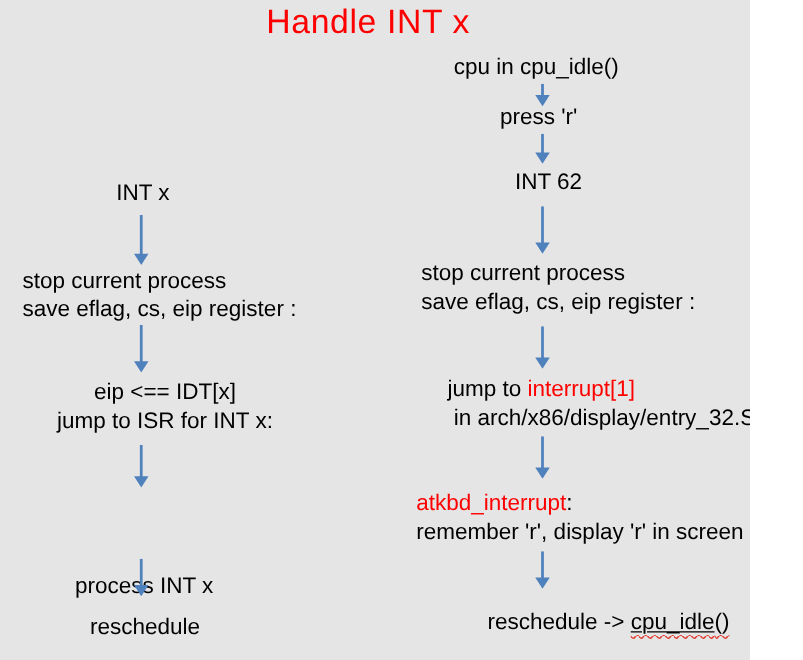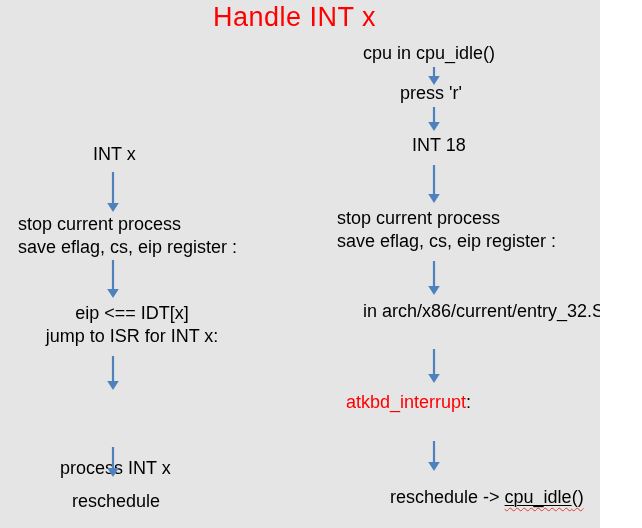--- a/index.html
+++ b/index.html
@@ -99,48 +99,50 @@
     <polygon points="1.2,9 12.8,9 7,18"></polygon>
   </svg>
 
   <div class="t" style="left:400px;top:82px;">press 'r'</div>
 
   <svg class="arrow" style="left:427px;top:107px;" width="14" height="24">
     <line x1="7" y1="0" x2="7" y2="16"></line>
     <polygon points="1.2,15 12.8,15 7,24"></polygon>
   </svg>
 
-  <div class="t" style="left:412px;top:134px;">INT 18</div>
+  <div class="t" style="left:412px;top:134px;">INT 62</div>
 
   <svg class="arrow" style="left:427px;top:165px;" width="14" height="38">
     <line x1="7" y1="0" x2="7" y2="30"></line>
     <polygon points="1.2,29 12.8,29 7,38"></polygon>
   </svg>
 
   <div class="t" style="left:337px;top:207px;">
     <div>stop current process</div>
     <div>save eflag, cs, eip register :</div>
   </div>
 
   <svg class="arrow" style="left:427px;top:261px;" width="14" height="34">
     <line x1="7" y1="0" x2="7" y2="26"></line>
     <polygon points="1.2,25 12.8,25 7,34"></polygon>
   </svg>
 
   <div class="t" style="left:358px;top:300px;">
-    <div class="indent2">in arch/x86/current/entry_32.S</div>
+    <div><span>jump to </span><span class="red">interrupt[1]</span></div>
+    <div class="indent2">in arch/x86/display/entry_32.S</div>
   </div>
 
   <svg class="arrow" style="left:427px;top:349px;" width="14" height="34">
     <line x1="7" y1="0" x2="7" y2="26"></line>
     <polygon points="1.2,25 12.8,25 7,34"></polygon>
   </svg>
 
-  <div class="t" style="left:346px;top:391px;">
+  <div class="t" style="left:333px;top:391px;">
     <div><span class="red">atkbd_interrupt</span><span>:</span></div>
+    <div>remember 'r', display 'r' in screen</div>
   </div>
 
   <svg class="arrow" style="left:427px;top:441px;" width="14" height="30">
     <line x1="7" y1="0" x2="7" y2="22"></line>
     <polygon points="1.2,21 12.8,21 7,30"></polygon>
   </svg>
 
   <div class="t" style="left:390px;top:486px;">
     <span>reschedule -&gt; </span><span class="wavy"><span class="u-solid">cpu_idle</span><span>()</span></span>
   </div>

